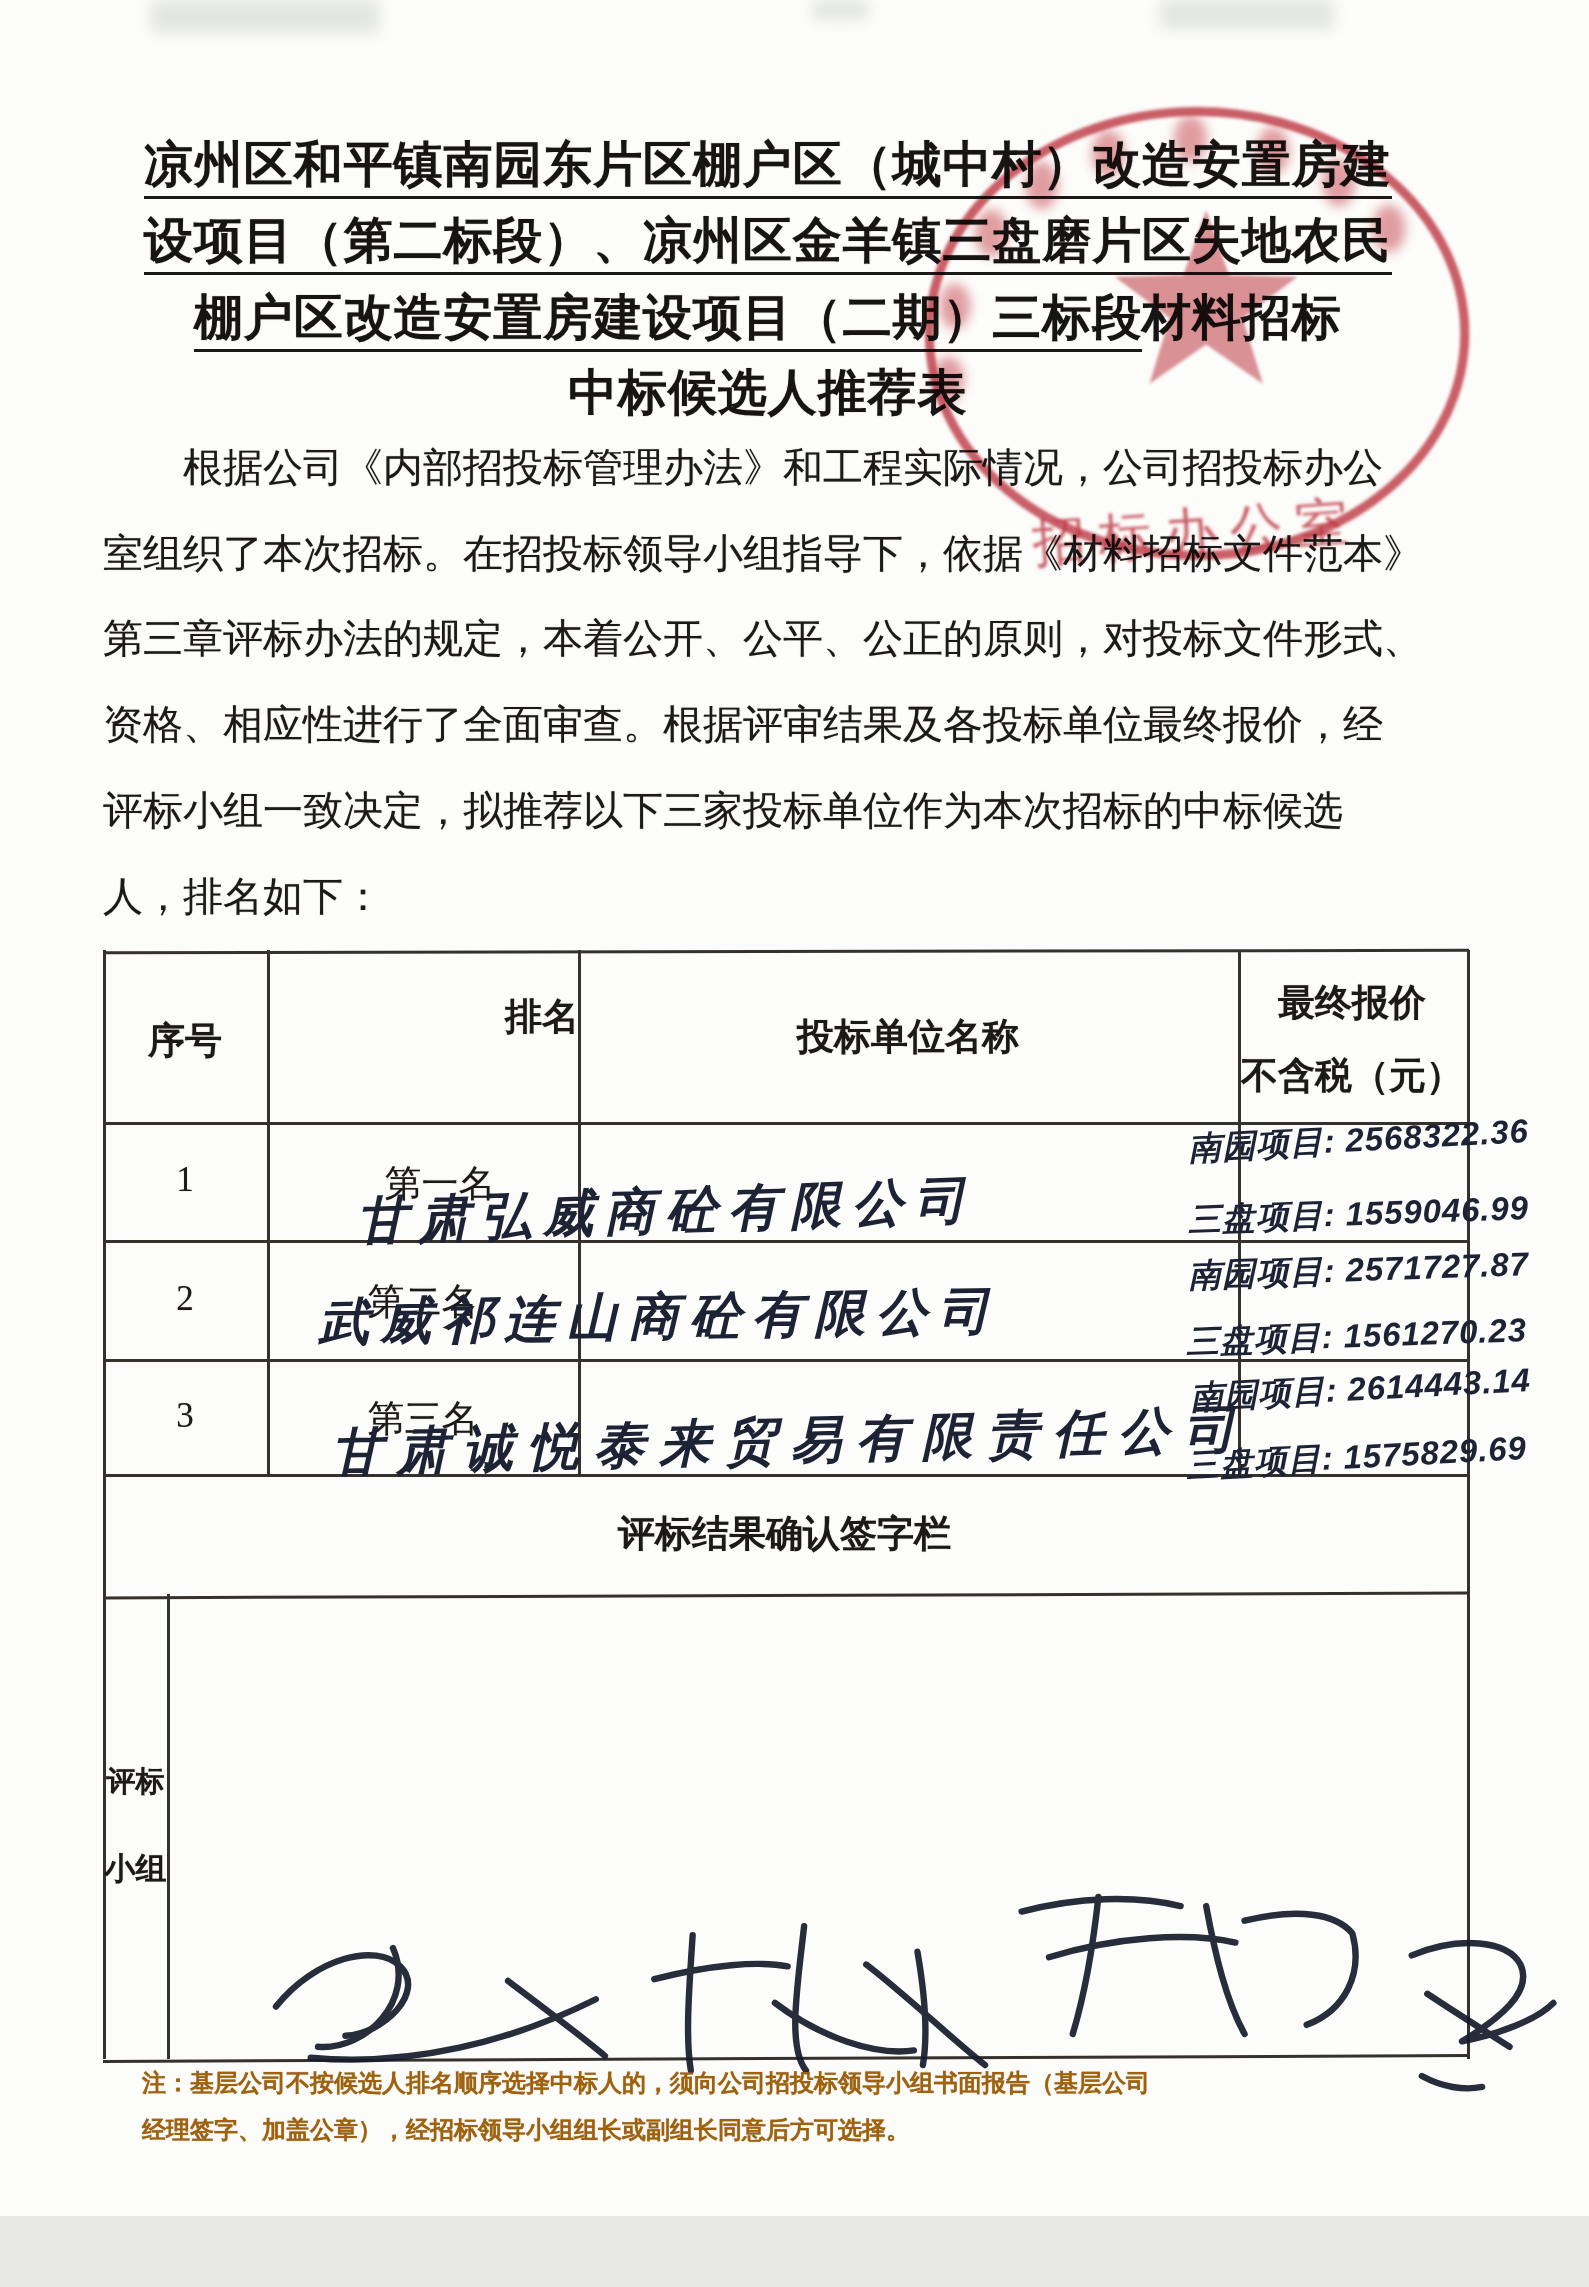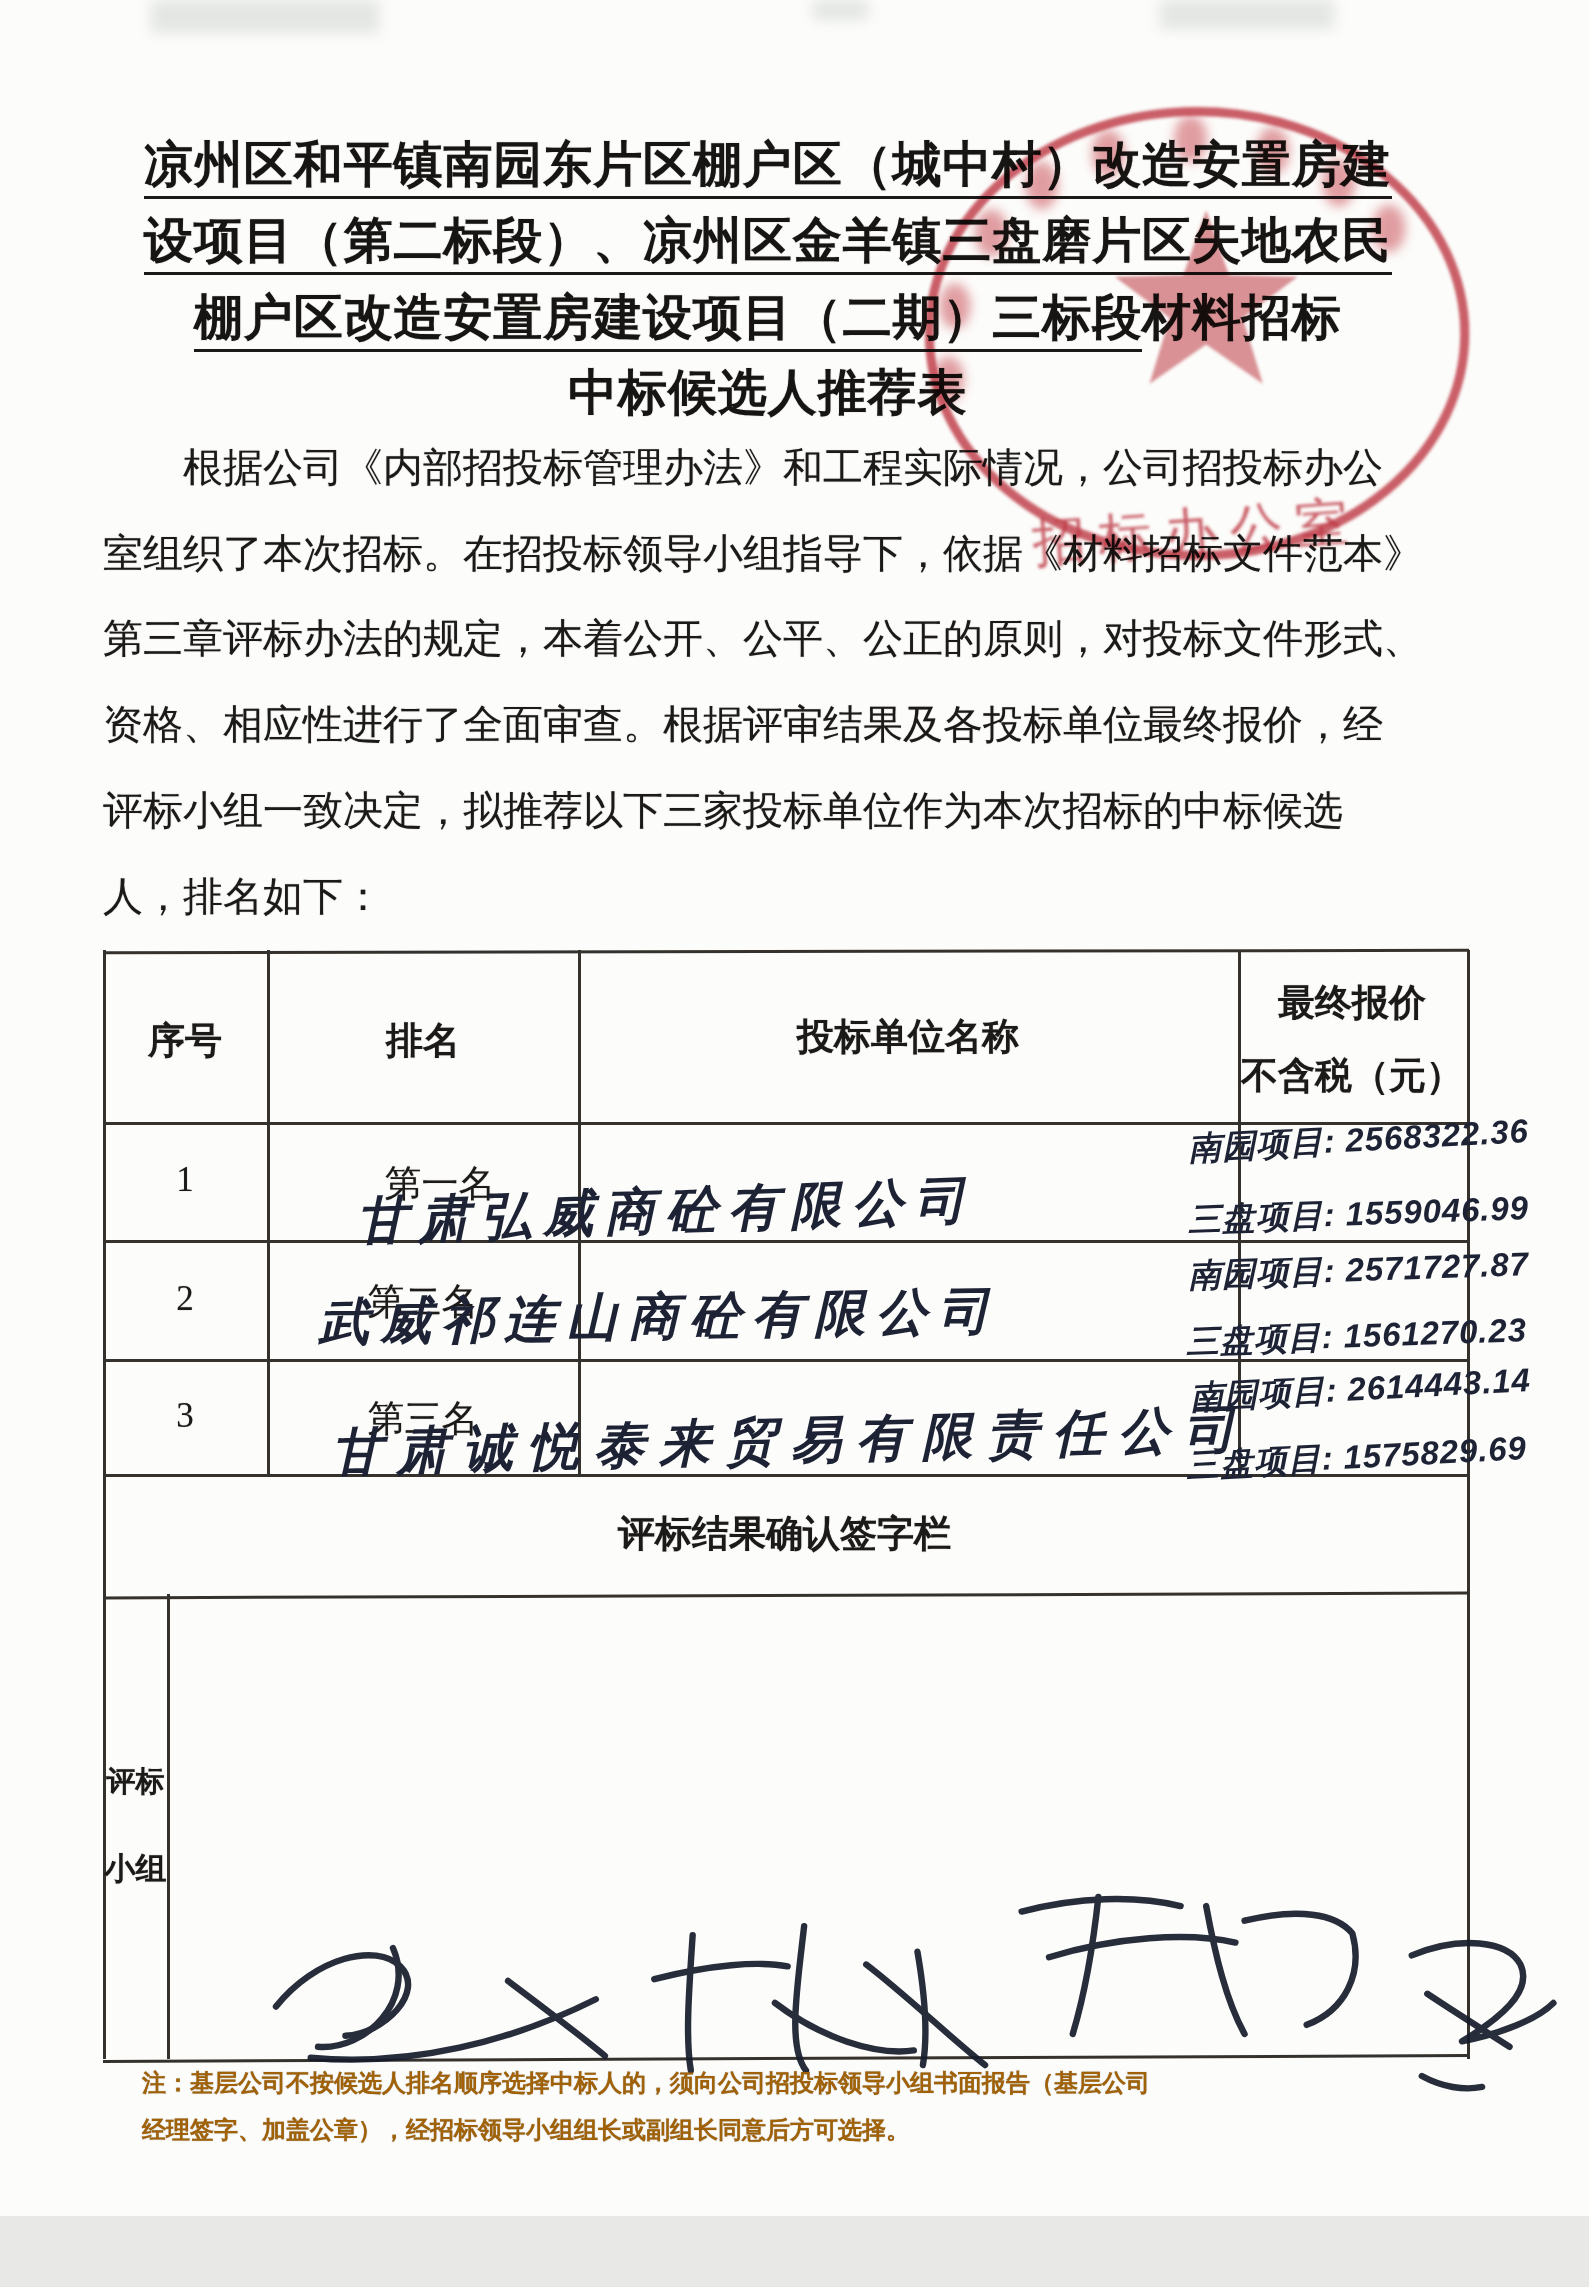--- a/index.html
+++ b/index.html
@@ -94,21 +94,21 @@
     <div class="hline" style="left:103px;top:2057px;width:1366px;transform:rotate(-0.25deg);"></div>
 
     <div class="vline" style="left:103px;top:950px;height:1109px;"></div>
     <div class="vline" style="left:1467px;top:950px;height:1109px;"></div>
     <div class="vline" style="left:267px;top:950px;height:526px;"></div>
     <div class="vline" style="left:578px;top:950px;height:526px;"></div>
     <div class="vline" style="left:1238px;top:950px;height:526px;"></div>
     <div class="vline" style="left:167px;top:1594px;height:465px;"></div>
 
     <div class="th print" style="left:103px;top:1016px;width:164px;">序号</div>
-    <div class="th print" style="left:267px;top:1016px;width:312px;">排名</div>
+    <div class="th print" style="left:267px;top:992px;width:312px;text-align:right;">排名</div>
     <div class="th print" style="left:578px;top:1012px;width:660px;">投标单位名称</div>
     <div class="th print" style="left:1238px;top:978px;width:228px;">最终报价</div>
     <div class="th print" style="left:1238px;top:1051px;width:228px;">不含税（元）</div>
 
     <div class="td print" style="left:103px;top:1160px;width:164px;font-size:35px;">1</div>
     <div class="td print" style="left:267px;top:1159px;width:312px;padding-left:17px;">第一名</div>
     <div class="hw hw-name" style="left:356px;top:1177px;transform:rotate(-2deg);">甘肃弘威商砼有限公司</div>
     <div class="hw hw-price" style="left:1188px;top:1118px;transform:rotate(-3deg);">南园项目: 2568322.36</div>
     <div class="hw hw-price" style="left:1188px;top:1192px;transform:rotate(-2deg);">三盘项目: 1559046.99</div>
 

